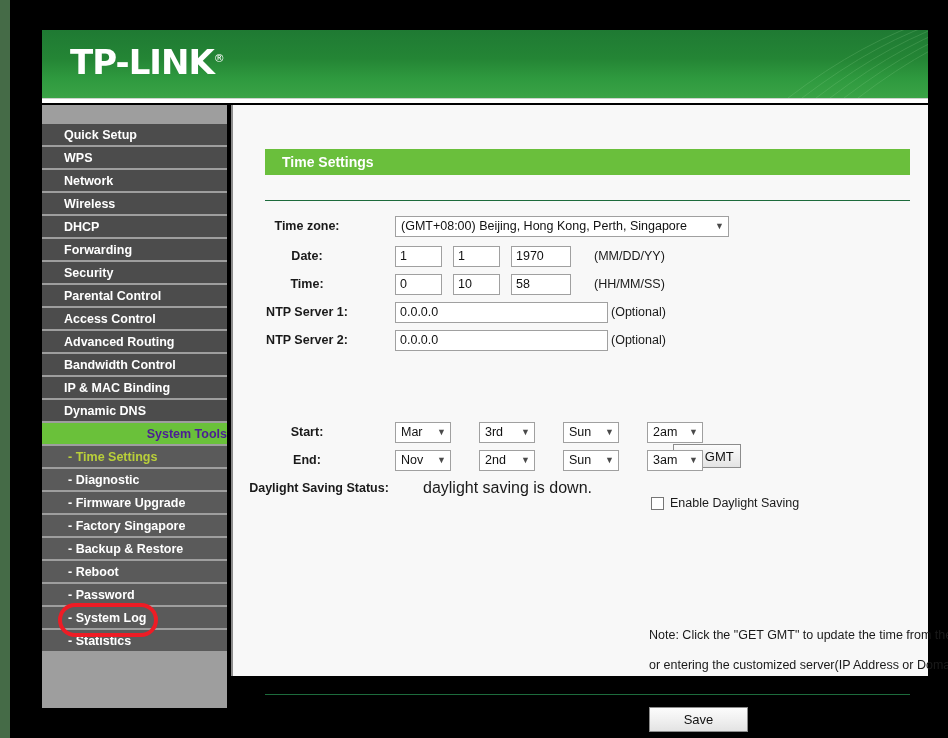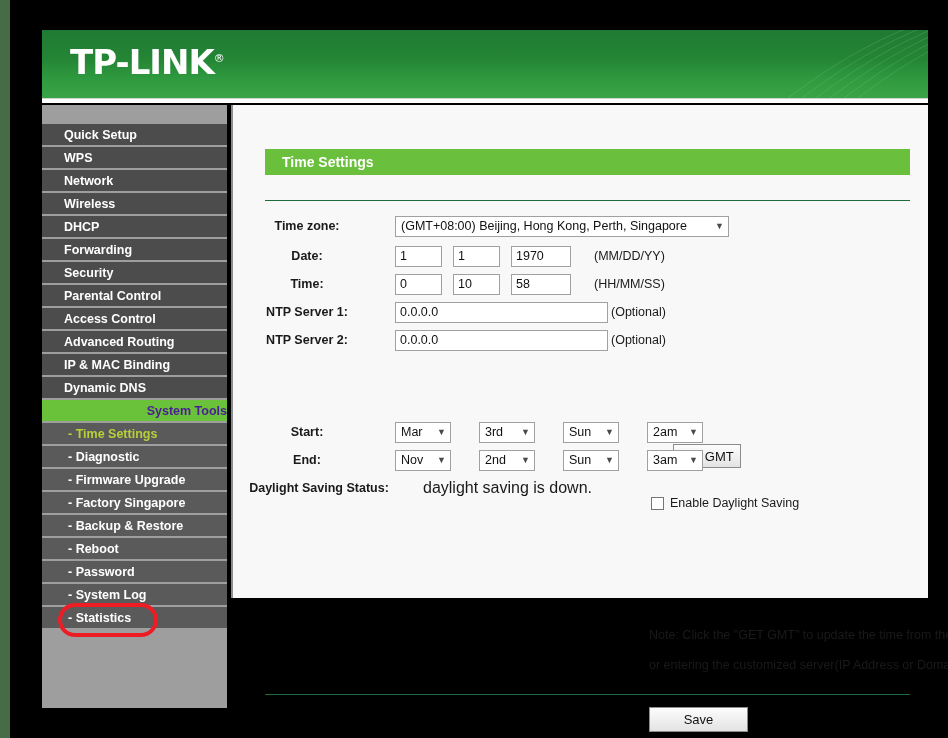--- a/index.html
+++ b/index.html
@@ -115,21 +115,21 @@
     border: 4px solid #ee1c25;
     border-radius: 17px;
     box-sizing: border-box;
     pointer-events: none;
   }
 
   
   #content-panel {
     position: absolute;
     left: 221px; top: 105px;
-    width: 697px; height: 493px;
+    width: 697px; height: 571px;
     background: #f8f8f8;
     border-left: 2px solid #8d8d8d;
     box-sizing: border-box;
   }
 
   #section-title {
     position: absolute;
     left: 32px; top: 44px;
     width: 645px; height: 26px;
     background: #6abf3c;
@@ -306,20 +306,21 @@
         <div class="nav-item"><span>Quick Setup</span></div>
         <div class="nav-item"><span>WPS</span></div>
         <div class="nav-item"><span>Network</span></div>
         <div class="nav-item"><span>Wireless</span></div>
         <div class="nav-item"><span>DHCP</span></div>
         <div class="nav-item"><span>Forwarding</span></div>
         <div class="nav-item"><span>Security</span></div>
         <div class="nav-item"><span>Parental Control</span></div>
         <div class="nav-item"><span>Access Control</span></div>
         <div class="nav-item"><span>Advanced Routing</span></div>
+        <div class="nav-item"><span>Bandwidth Control</span></div>
         <div class="nav-item"><span>IP &amp; MAC Binding</span></div>
         <div class="nav-item"><span>Dynamic DNS</span></div>
         <div class="nav-item active"><span>System Tools</span></div>
         <div class="nav-item sub sub-active"><span>- Time Settings</span></div>
         <div class="nav-item sub"><span>- Diagnostic</span></div>
         <div class="nav-item sub"><span>- Firmware Upgrade</span></div>
         <div class="nav-item sub"><span>- Factory Singapore</span></div>
         <div class="nav-item sub"><span>- Backup &amp; Restore</span></div>
         <div class="nav-item sub"><span>- Reboot</span></div>
         <div class="nav-item sub"><span>- Password</span></div>

